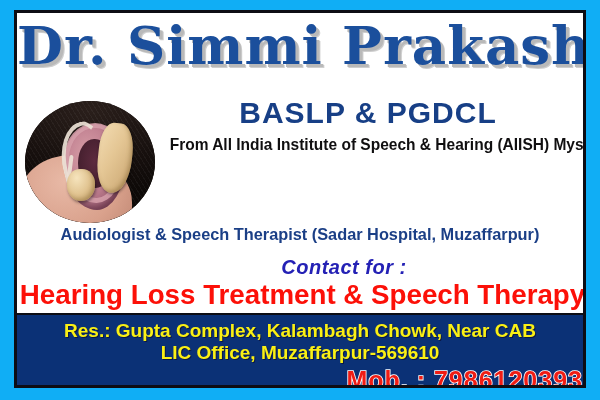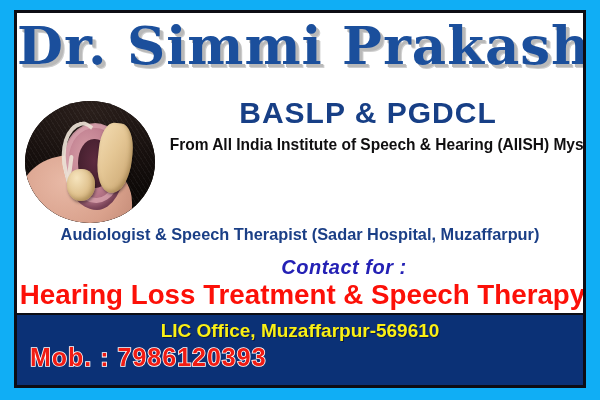--- a/index.html
+++ b/index.html
@@ -260,21 +260,21 @@
     font-family: "Liberation Sans", sans-serif;
     font-weight: bold;
     font-size: 19px;
     line-height: 1.18;
     color: #faf014;
     text-shadow: 1px 1px 0 rgba(10,20,60,.85);
     white-space: nowrap;
   }
   .mobile {
     margin-top: 2px;
-    text-align: left;
+    text-align: right;
     font-family: "Liberation Sans", sans-serif;
     font-weight: bold;
     font-size: 25px;
     line-height: 1.05;
     letter-spacing: 1px;
     color: #f01c14;
     -webkit-text-stroke: 1.6px #ffffff;
     paint-order: stroke fill;
     white-space: nowrap;
     padding-left: 13px;
@@ -310,18 +310,19 @@
       </div>
 
       <div class="designation">Audiologist &amp; Speech Therapist (Sadar Hospital, Muzaffarpur)</div>
 
       <div class="contact-for">Contact for :</div>
 
       <div class="services">Hearing Loss Treatment &amp; Speech Therapy</div>
     </div>
 
     <div class="footer">
+      <div class="address">Res.: Gupta Complex, Kalambagh Chowk, Near CAB</div>
       <div class="address">LIC Office, Muzaffarpur-569610</div>
       <div class="mobile">Mob. : 7986120393</div>
     </div>
 
   </div>
 </div>
 
 </body></html>

